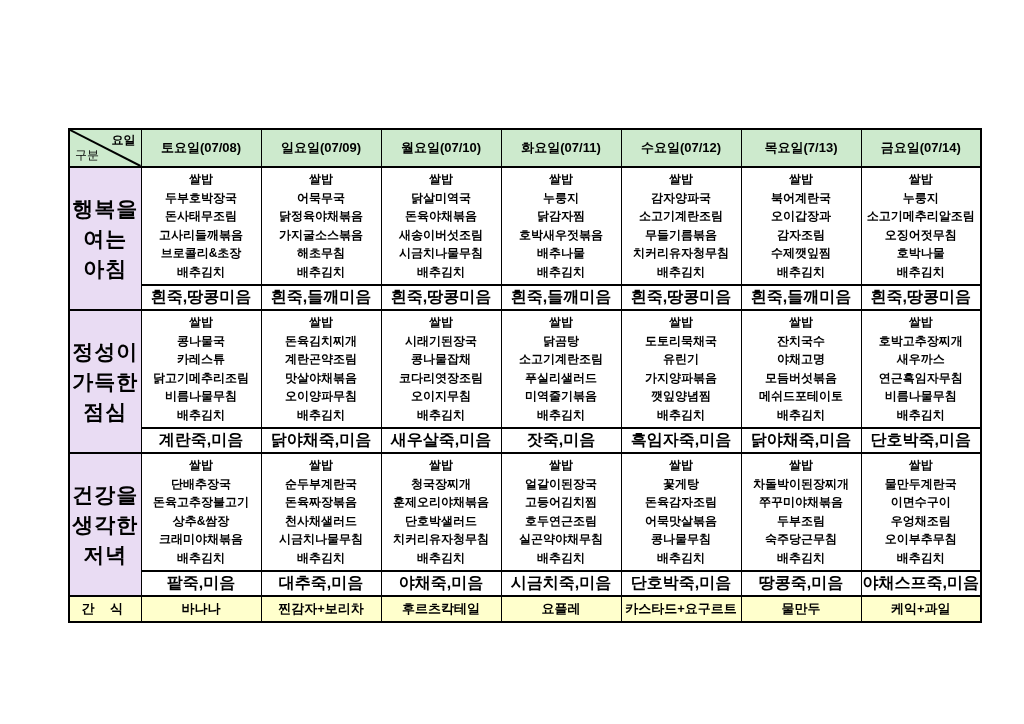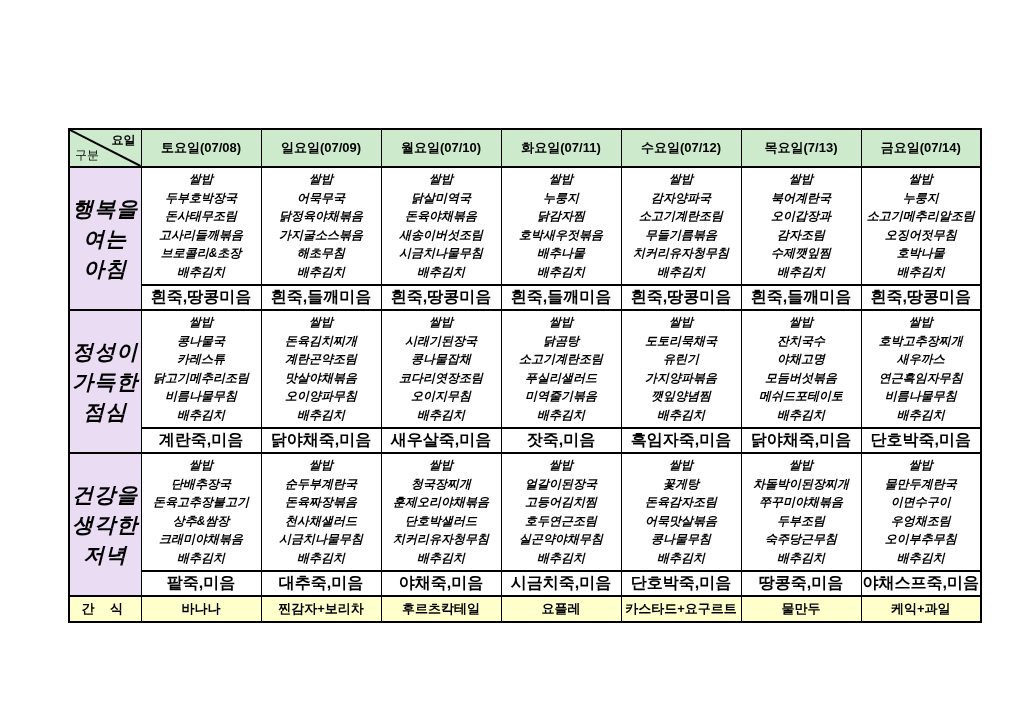--- a/index.html
+++ b/index.html
@@ -26,21 +26,21 @@
   th.corner svg{position:absolute;left:0;top:0;width:100%;height:100%;}
   th.corner .corner-top{position:absolute;top:2px;right:5px;font-size:12px;font-weight:bold;}
   th.corner .corner-bottom{position:absolute;bottom:2px;left:5px;font-size:12px;font-weight:normal;}
   
   td.meal-label{
     background:#e9dcf3;text-align:center;vertical-align:middle;
     font-size:21px;font-weight:bold;color:#000;letter-spacing:1px;
   }
   td.meal-label div{line-height:30px;}
   
-  tr.menu-row td{border-top:2px solid #000;font-style:italic;}
+  tr.menu-row td{border-top:2px solid #000;}
   td.menu{
     background:#ffffff;vertical-align:top;text-align:center;
     font-size:12px;font-weight:bold;color:#000;padding:2px 0 3px 0;
   }
   td.menu .item{line-height:18.5px;white-space:nowrap;}
   
   td.porridge{
     background:#ffffff;border-top:2px solid #000;height:16px;
     text-align:center;vertical-align:middle;
     font-size:16px;font-weight:bold;color:#000;white-space:nowrap;

